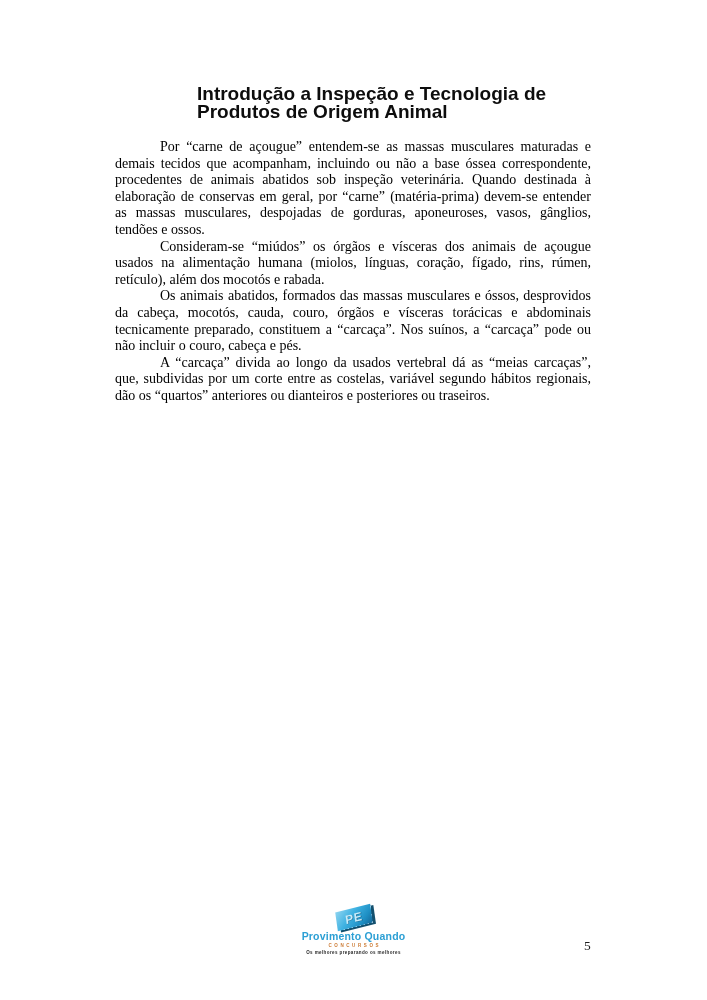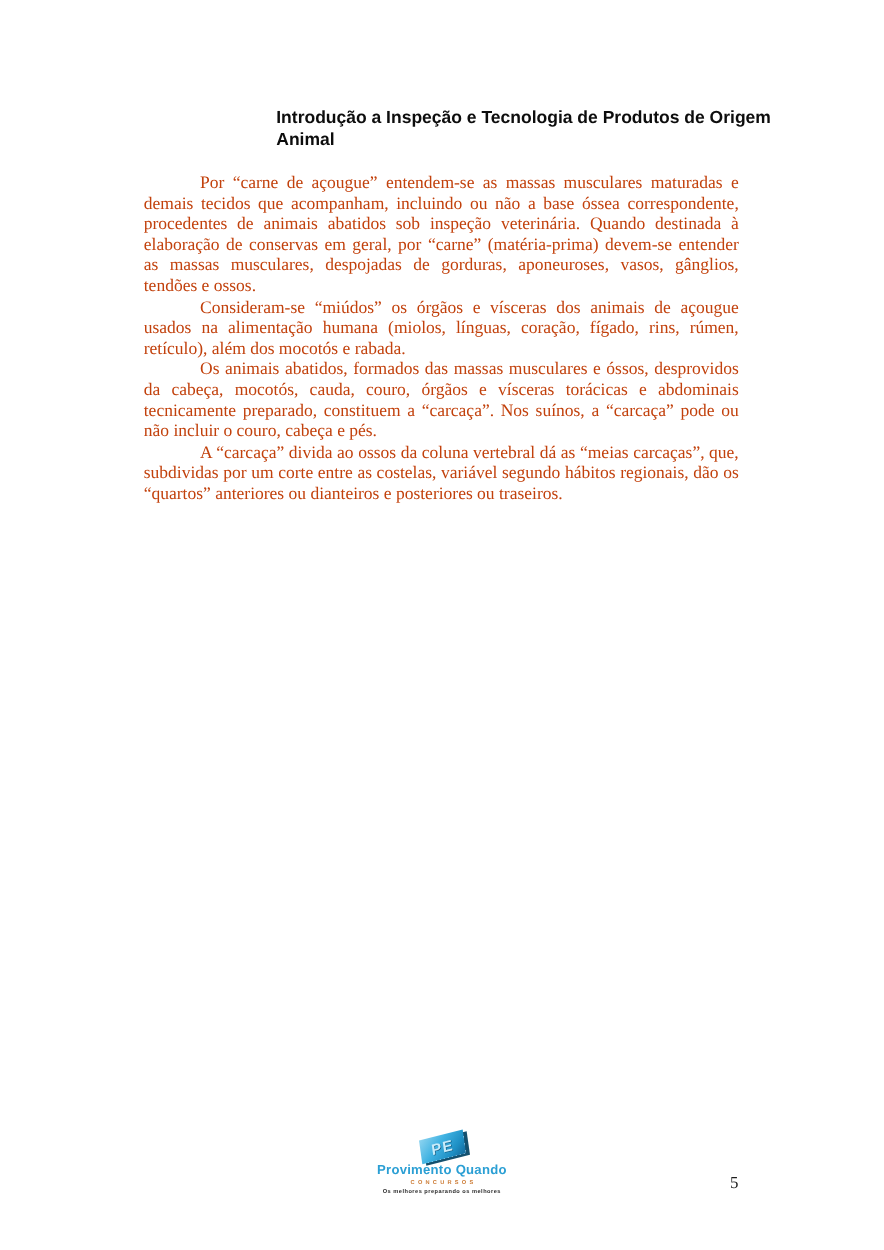--- a/index.html
+++ b/index.html
@@ -12,34 +12,33 @@
     overflow: hidden;
     font-family: "Liberation Serif", serif;
   }
   .doc-title {
     position: absolute;
     left: 197px;
     top: 85px;
     width: 424px;
     font-family: "Liberation Sans", sans-serif;
     font-weight: bold;
-    font-size: 14px;
+    font-size: 19px;
     line-height: 17.6px;
     color: #0d0d0d;
-    margin-left: 24px;
   }
   .body-text {
     position: absolute;
     left: 115px;
     top: 139px;
     width: 476px;
     font-family: "Liberation Serif", serif;
     font-size: 14px;
     line-height: 16.6px;
-    color: #c2410c;
+    color: #000000;
     text-align: justify;
   }
   .body-text p {
     margin: 0;
     text-indent: 45px;
   }
   .footer-logo {
     position: absolute;
     left: 0;
     top: 908px;
@@ -102,21 +101,21 @@
 <body>
 
 <div class="page">
 
   <h1 class="doc-title">Introdução a Inspeção e Tecnologia de Produtos de Origem Animal</h1>
 
   <div class="body-text">
     <p>Por “carne de açougue” entendem-se as massas musculares maturadas e demais tecidos que acompanham, incluindo ou não a base óssea correspondente, procedentes de animais abatidos sob inspeção veterinária. Quando destinada à elaboração de conservas em geral, por “carne” (matéria-prima) devem-se entender as massas musculares, despojadas de gorduras, aponeuroses, vasos, gânglios, tendões e ossos.</p>
     <p>Consideram-se “miúdos” os órgãos e vísceras dos animais de açougue usados na alimentação humana (miolos, línguas, coração, fígado, rins, rúmen, retículo), além dos mocotós e rabada.</p>
     <p>Os animais abatidos, formados das massas musculares e óssos, desprovidos da cabeça, mocotós, cauda, couro, órgãos e vísceras torácicas e abdominais tecnicamente preparado, constituem a “carcaça”. Nos suínos, a “carcaça” pode ou não incluir o couro, cabeça e pés.</p>
-    <p>A “carcaça” divida ao ossos da coluna vertebral dá as “meias carcaças”, que, subdividas por um corte entre as costelas, variável segundo hábitos regionais, dão os “quartos” anteriores ou dianteiros e posteriores ou traseiros.</p>
+    <p>A “carcaça” divida ao longo da usados vertebral dá as “meias carcaças”, que, subdividas por um corte entre as costelas, variável segundo hábitos regionais, dão os “quartos” anteriores ou dianteiros e posteriores ou traseiros.</p>
   </div>
 
   <div class="footer-logo">
     <div class="logo-icon">PE</div>
     <div class="logo-name">Provimento Quando</div>
     <div class="logo-sub">CONCURSOS</div>
     <div class="logo-tagline">Os melhores preparando os melhores</div>
   </div>
 
   <div class="page-number">5</div>

